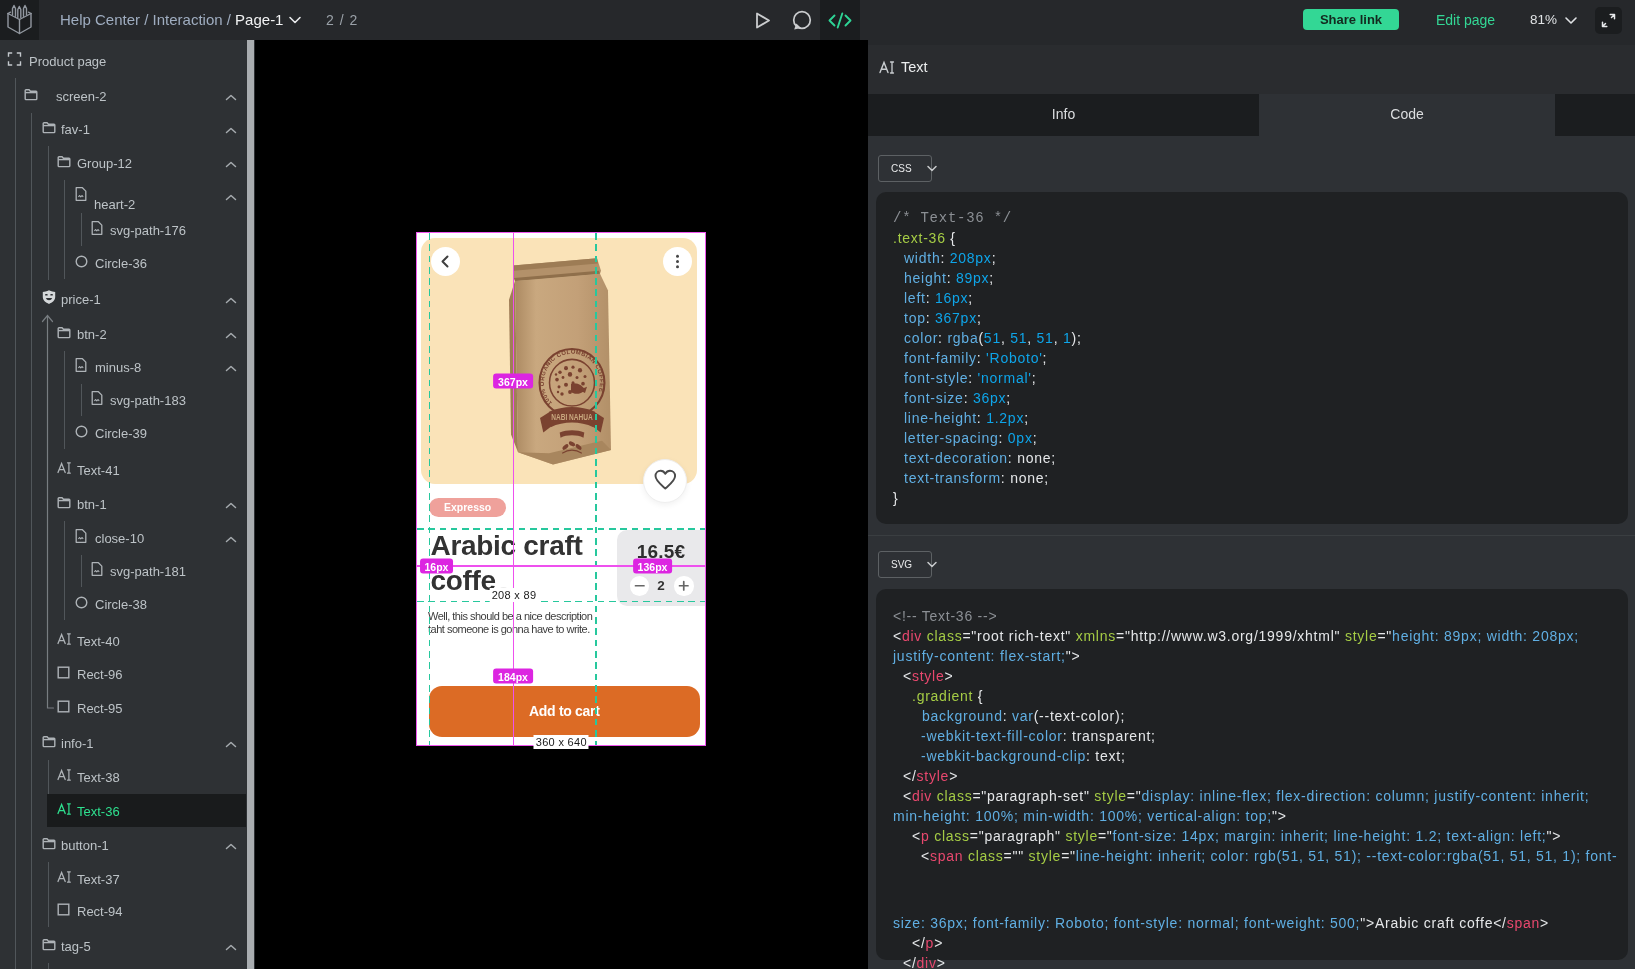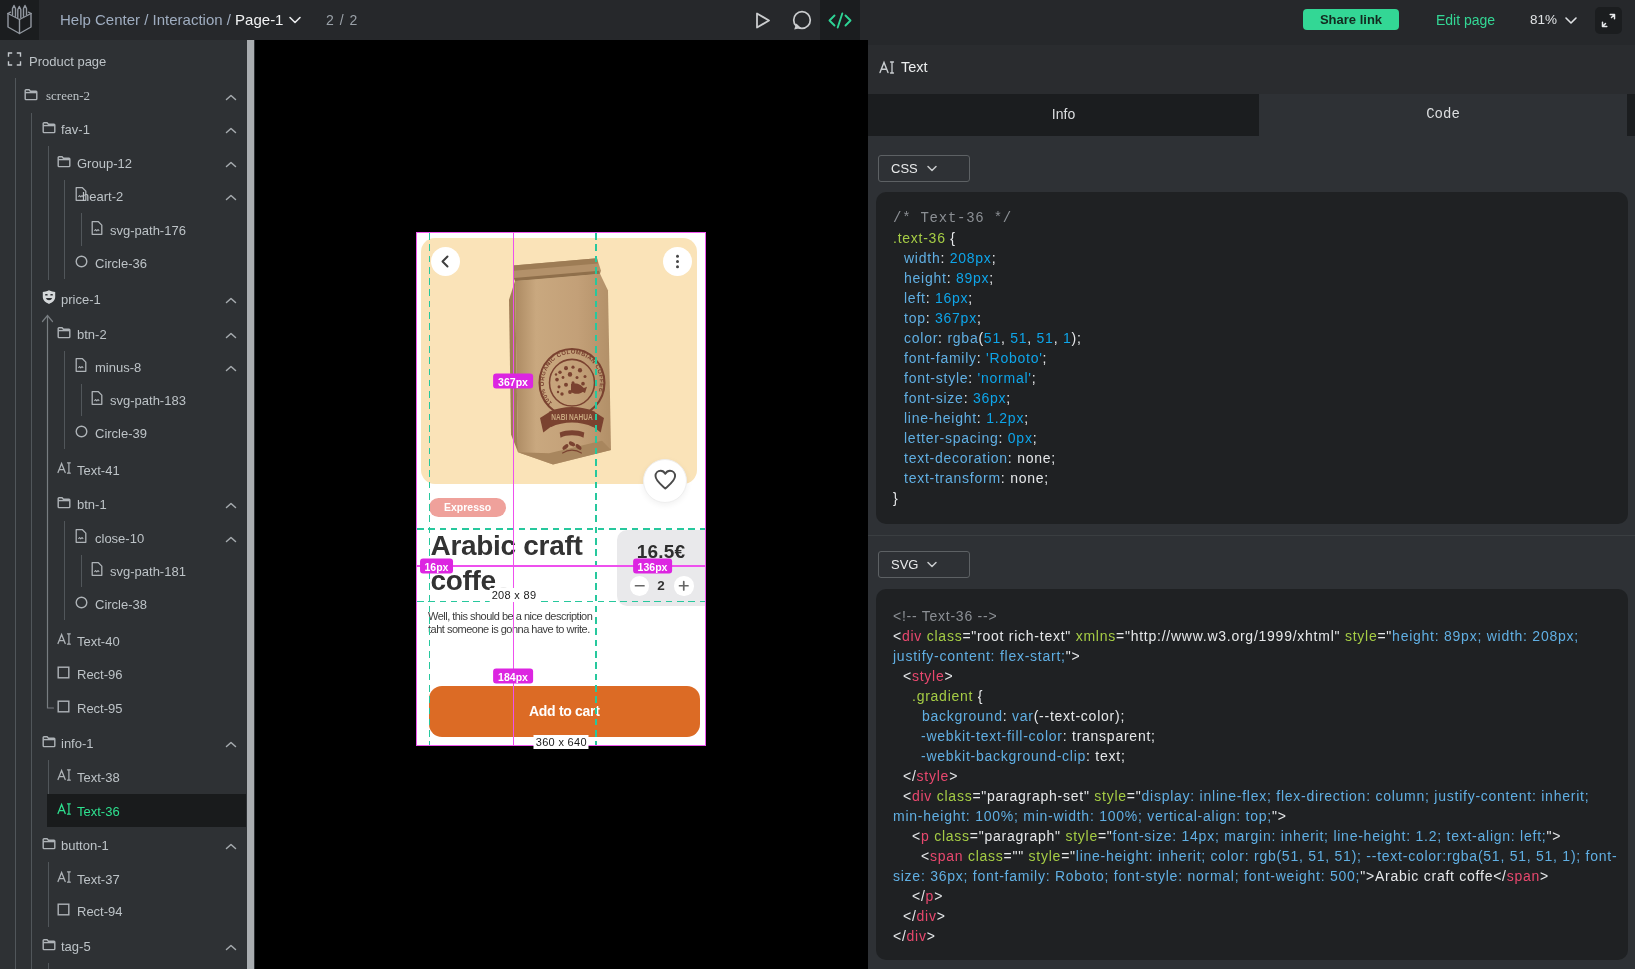--- a/index.html
+++ b/index.html
@@ -42,23 +42,23 @@
 .hdash{position:absolute;height:1.5px;background:repeating-linear-gradient(to right,#27c89d 0,#27c89d 6.6px,transparent 6.6px,transparent 11.3px);}
 .vmag{position:absolute;width:1.5px;background:#ee50ee;}
 .hmag{position:absolute;height:1.5px;background:#ee50ee;}
 .mlabel{position:absolute;transform:translate(-50%,-50%);background:#dc25e1;color:#fff;font-size:10.5px;font-weight:700;border-radius:3px;padding:1.5px 5px;white-space:nowrap;}
 .szlabel{position:absolute;transform:translate(-50%,-50%);background:#fff;color:#1a1a1a;font-size:11px;padding:1px 2px;white-space:nowrap;letter-spacing:0.3px;}
 
 #rpanel{position:absolute;left:868px;top:40px;width:767px;height:929px;background:#2e3135;}
 #rphead{position:absolute;left:0;top:0;width:767px;height:54px;background:#2a2c2f;}
 #rphead .t{position:absolute;left:33px;top:0;height:54px;line-height:54px;font-size:14.5px;color:#eceeef;}
 #tabs{position:absolute;left:0;top:54px;width:767px;height:41.5px;background:#1b1d1f;}
-#tabcode{position:absolute;left:391px;top:0;width:368px;height:41.5px;background:#2e3135;font-family:Liberation Mono, monospace;}
+#tabcode{position:absolute;left:391px;top:0;width:296px;height:41.5px;background:#2e3135;}
 #tabs .tl{position:absolute;width:100%;text-align:center;line-height:41.5px;font-size:14px;color:#dcdee0;}
-.ddl{position:absolute;width:92px;height:27px;border:1px solid #5d6164;border-radius:3px;color:#e9eaeb;font-size:13px;line-height:25px;padding-left:12px;}
+.ddl{position:absolute;width:54px;height:27px;border:1px solid #5d6164;border-radius:3px;color:#e9eaeb;font-size:10px;line-height:25px;padding-left:12px;}
 .codeblock{position:absolute;left:8px;width:752px;background:#1f2123;border-radius:10px;font-size:14px;line-height:20px;color:#e5e7e9;letter-spacing:0.75px;}
 .codeblock .ln{padding-left:17px;white-space:nowrap;}
 .cm{color:#8b8f94;} 
 .se{color:#a5cc45;} 
 .pr{color:#60afe3;} 
 .vl{color:#0ea5e9;} 
 .tg{color:#e8486e;} 
 #divider{position:absolute;left:0;top:495px;width:767px;height:1px;background:#3a3e41;}
 </style></head>
 <body>
@@ -124,21 +124,21 @@
 <span class="ic" style="left:7px;"><svg width="15" height="15" viewBox="0 0 15 15" fill="none" stroke="#c3c8cc" stroke-width="1.4" stroke-linecap="square">
           <path d="M1.5 4.5 V1.5 H4.5 M10.5 1.5 H13.5 V4.5 M13.5 10.5 V13.5 H10.5 M4.5 13.5 H1.5 V10.5"></path>
         </svg></span>
 <span class="lbl" style="left:29px;">Product page</span>
 </div>
 <div class="row" style="top:39px;">
 <span class="ic" style="left:24px;"><svg width="14" height="13" viewBox="0 0 14 13" fill="none" stroke="#aeb3b7" stroke-width="1.4" stroke-linejoin="round">
           <path d="M1.2 10.8 V2.6 a0.8 0.8 0 0 1 0.8 -0.8 h3.1 l1.3 1.5 h5.6 a0.8 0.8 0 0 1 0.8 0.8 v6.7 a0.8 0.8 0 0 1 -0.8 0.8 h-10 a0.8 0.8 0 0 1 -0.8 -0.8 Z"></path>
           <path d="M1.2 4.6 h11.6"></path>
         </svg></span>
-<span class="lbl" style="left:46px;font-family:Liberation Serif, serif;">screen-2</span>
+<span class="lbl" style="left:56px;">screen-2</span>
 <span class="chev"><svg width="12" height="7" viewBox="0 0 12 7" fill="none" stroke="#a6abaf" stroke-width="1.5" stroke-linecap="round" stroke-linejoin="round">
           <path d="M1.5 5.5 L6 1.5 L10.5 5.5"></path>
         </svg></span>
 </div>
 <div class="row" style="top:72.5px;">
 <span class="ic" style="left:41.5px;"><svg width="14" height="13" viewBox="0 0 14 13" fill="none" stroke="#aeb3b7" stroke-width="1.4" stroke-linejoin="round">
           <path d="M1.2 10.8 V2.6 a0.8 0.8 0 0 1 0.8 -0.8 h3.1 l1.3 1.5 h5.6 a0.8 0.8 0 0 1 0.8 0.8 v6.7 a0.8 0.8 0 0 1 -0.8 0.8 h-10 a0.8 0.8 0 0 1 -0.8 -0.8 Z"></path>
           <path d="M1.2 4.6 h11.6"></path>
         </svg></span>
 <span class="lbl" style="left:61px;">fav-1</span>
@@ -154,21 +154,21 @@
 <span class="lbl" style="left:77px;">Group-12</span>
 <span class="chev"><svg width="12" height="7" viewBox="0 0 12 7" fill="none" stroke="#a6abaf" stroke-width="1.5" stroke-linecap="round" stroke-linejoin="round">
           <path d="M1.5 5.5 L6 1.5 L10.5 5.5"></path>
         </svg></span>
 </div>
 <div class="row" style="top:139.5px;">
 <span class="ic" style="left:75px;"><svg width="12" height="15" viewBox="0 0 12 15" fill="none" stroke="#aeb3b7" stroke-width="1.3" stroke-linejoin="round">
           <path d="M1.2 1.2 h6.2 l3.4 3.4 v9.2 h-9.6 Z"></path>
           <path d="M3.4 10.4 l1.2 -1.4 1.2 1.4 1.2 -1.4 1.2 1.4" stroke-width="1.1"></path>
         </svg></span>
-<span class="lbl" style="left:82px;">heart-2</span>
+<span class="lbl" style="left:94px;margin-top:8px;">heart-2</span>
 <span class="chev"><svg width="12" height="7" viewBox="0 0 12 7" fill="none" stroke="#a6abaf" stroke-width="1.5" stroke-linecap="round" stroke-linejoin="round">
           <path d="M1.5 5.5 L6 1.5 L10.5 5.5"></path>
         </svg></span>
 </div>
 <div class="row" style="top:173px;">
 <span class="ic" style="left:90.5px;"><svg width="12" height="15" viewBox="0 0 12 15" fill="none" stroke="#aeb3b7" stroke-width="1.3" stroke-linejoin="round">
           <path d="M1.2 1.2 h6.2 l3.4 3.4 v9.2 h-9.6 Z"></path>
           <path d="M3.4 10.4 l1.2 -1.4 1.2 1.4 1.2 -1.4 1.2 1.4" stroke-width="1.1"></path>
         </svg></span>
 <span class="lbl" style="left:110px;">svg-path-176</span>
@@ -492,17 +492,17 @@
 <div class="ln" style="padding-left:27px;">&lt;<span class="tg">style</span>&gt;</div>
 <div class="ln" style="padding-left:36px;"><span class="se">.gradient</span> {</div>
 <div class="ln" style="padding-left:46px;"><span class="pr">background</span>: <span class="pr">var</span>(--text-color);</div>
 <div class="ln" style="padding-left:45px;"><span class="pr">-webkit-text-fill-color</span>: transparent;</div>
 <div class="ln" style="padding-left:45px;"><span class="pr">-webkit-background-clip</span>: text;</div>
 <div class="ln" style="padding-left:27px;">&lt;/<span class="tg">style</span>&gt;</div>
 <div class="ln" style="padding-left:27px;">&lt;<span class="tg">div</span> <span class="se">class</span>="paragraph-set" <span class="se">style</span>="<span class="pr">display: inline-flex; flex-direction: column; justify-content: inherit;</span></div>
 <div class="ln" style="padding-left:17px;"><span class="pr">min-height: 100%; min-width: 100%; vertical-align: top;</span>"&gt;</div>
 <div class="ln" style="padding-left:36px;">&lt;<span class="tg">p</span> <span class="se">class</span>="paragraph" <span class="se">style</span>="<span class="pr">font-size: 14px; margin: inherit; line-height: 1.2; text-align: left;</span>"&gt;</div>
 <div class="ln" style="padding-left:45px;">&lt;<span class="tg">span</span> <span class="se">class</span>="" <span class="se">style</span>="<span class="pr">line-height: inherit; color: rgb(51, 51, 51); --text-color:rgba(51, 51, 51, 1); font-</span></div>
-<div class="ln" style="padding-left:17px;"><span class="pr">size: 36px; font-family: Roboto; font-style: normal; font-weight: 500;</span>"&gt;Arabic craft coffe&lt;/<span class="tg">span</span>&gt;</div>
+<div class="ln" style="padding-left:17px;margin-top:47px;"><span class="pr">size: 36px; font-family: Roboto; font-style: normal; font-weight: 500;</span>"&gt;Arabic craft coffe&lt;/<span class="tg">span</span>&gt;</div>
 <div class="ln" style="padding-left:36px;">&lt;/<span class="tg">p</span>&gt;</div>
 <div class="ln" style="padding-left:27px;">&lt;/<span class="tg">div</span>&gt;</div>
 <div class="ln" style="padding-left:17px;">&lt;/<span class="tg">div</span>&gt;</div>
     </div>
 </div>
 </body></html>

